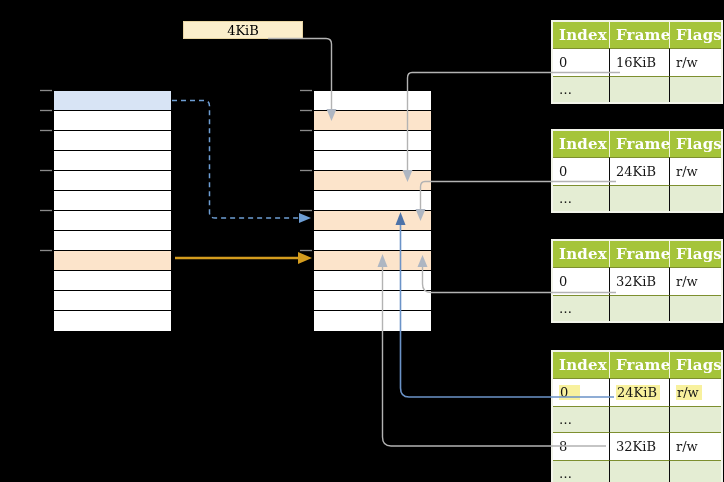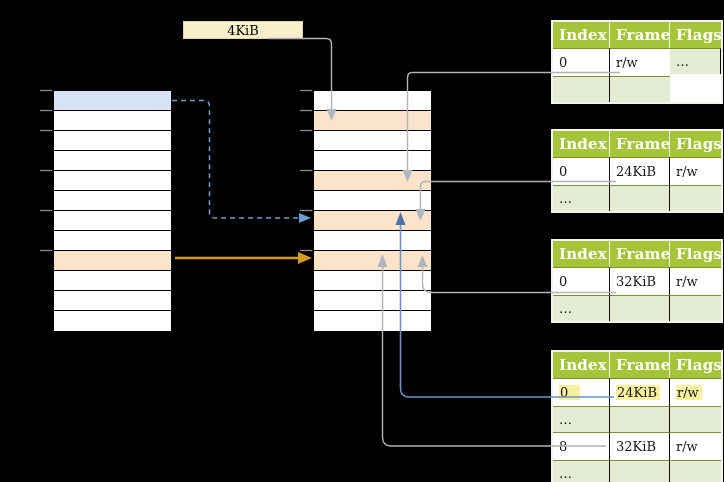--- a/index.html
+++ b/index.html
@@ -91,20 +91,23 @@
     <div class="mrow fill-white"></div>
   </div>
 
 <div id="tables">
     <div class="ptable" style="top: 20px;">
       <div class="pt-cell pt-head">Index</div>
       <div class="pt-cell pt-head">Frame</div>
       <div class="pt-cell pt-head lastcol">Flags</div>
       <div class="pt-cell pt-val">
         <span>0</span>
+      </div>
+      <div class="pt-cell pt-val">
+        <span>16KiB</span>
       </div>
       <div class="pt-cell pt-val lastcol">
         <span>r/w</span>
       </div>
       <div class="pt-cell pt-dots">
         <span>…</span>
       </div>
       <div class="pt-cell pt-dots"></div>
       <div class="pt-cell pt-dots lastcol"></div>
     </div>

